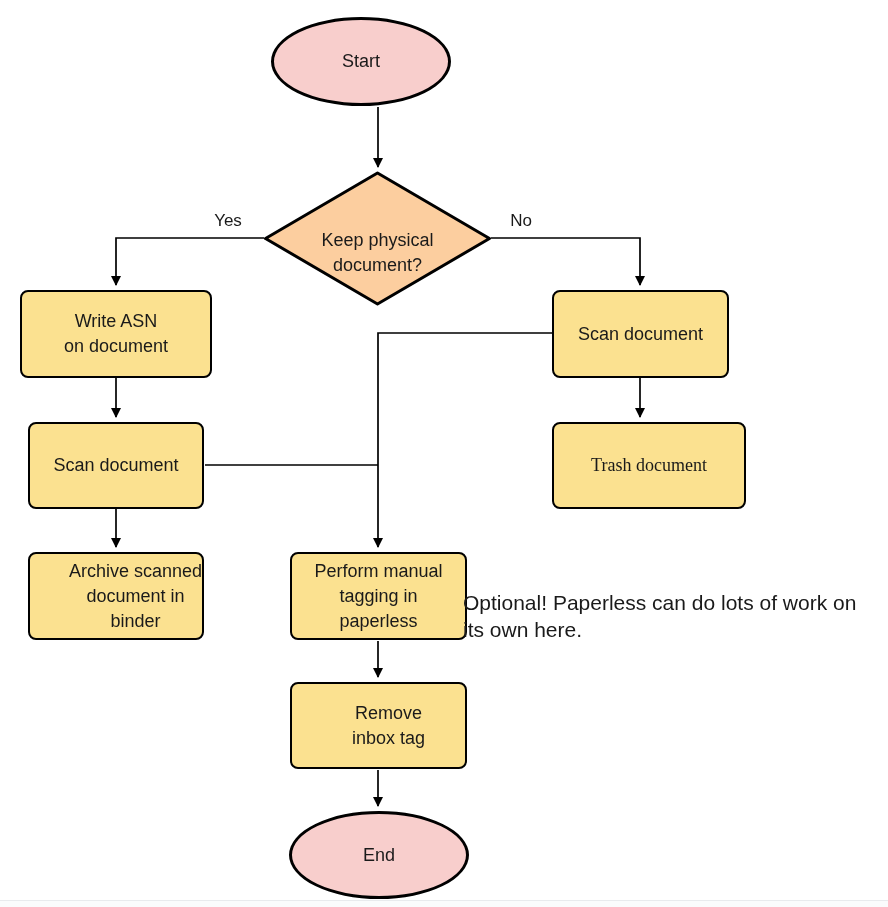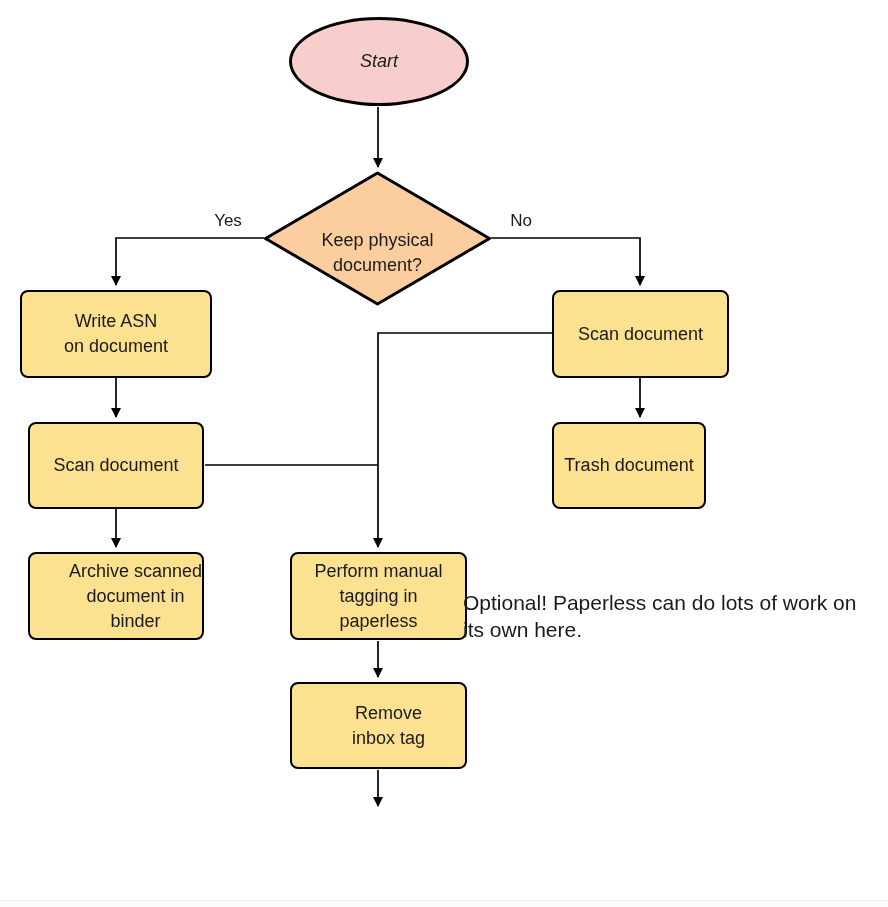--- a/index.html
+++ b/index.html
@@ -100,21 +100,21 @@
     <polyline points="116,509 116,547" fill="none" stroke="#000000" stroke-width="1.7" marker-end="url(#arrow)"></polyline>
     <polyline points="640,378 640,417" fill="none" stroke="#000000" stroke-width="1.7" marker-end="url(#arrow)"></polyline>
     <polyline points="552,333 378,333 378,547" fill="none" stroke="#000000" stroke-width="1.7" marker-end="url(#arrow)"></polyline>
     <polyline points="205,465 378,465" fill="none" stroke="#000000" stroke-width="1.7"></polyline>
     <polyline points="378,641 378,677" fill="none" stroke="#000000" stroke-width="1.7" marker-end="url(#arrow)"></polyline>
     <polyline points="378,770 378,806" fill="none" stroke="#000000" stroke-width="1.7" marker-end="url(#arrow)"></polyline>
 
     <polygon points="377.5,173 489.5,238.5 377.5,304 265.5,238.5" fill="#fcce9f" stroke="#000000" stroke-width="3" stroke-linejoin="round"></polygon>
   </svg>
 
-  <div class="node terminal" style="left:289px; top:17px; width:180px; height:89px;font-style:italic;">
+  <div class="node terminal" style="left:271px; top:17px; width:180px; height:89px;">
     <span>Start</span>
   </div>
 
   <div class="decision-label" style="left:285px; top:198px; width:185px; height:80px;">
     <span>Keep physical
 document?</span>
   </div>
 
   <div class="edge-label" style="left:198px; top:211px;">Yes</div>
   <div class="edge-label" style="left:491px; top:211px;">No</div>
@@ -128,33 +128,36 @@
   </div>
   <div class="node process" style="left:28px; top:552px; width:176px; height:88px;justify-content:flex-end;">
     <span>Archive scanned
 document in
 binder</span>
   </div>
 
   <div class="node process" style="left:552px; top:290px; width:177px; height:88px;">
     <span>Scan document</span>
   </div>
-  <div class="node process" style="left:552px; top:422px; width:154px; height:87px;">
+  <div class="node process" style="left:552px; top:422px; width:194px; height:87px;font-family:Liberation Serif, serif;">
     <span>Trash document</span>
   </div>
 
   <div class="node process" style="left:290px; top:552px; width:177px; height:88px;">
     <span>Perform manual
 tagging in
 paperless</span>
   </div>
   <div class="node process" style="left:290px; top:682px; width:177px; height:87px;padding-left:20px;">
     <span>Remove
 inbox tag</span>
   </div>
 
+  <div class="node terminal" style="left:289px; top:811px; width:180px; height:88px;">
+    <span>End</span>
+  </div>
 
   <div class="annotation">Optional! Paperless can do lots of work on
 its own here.</div>
 
   <div class="page-bottom-edge"></div>
 
 </div>
 
 </body></html>

